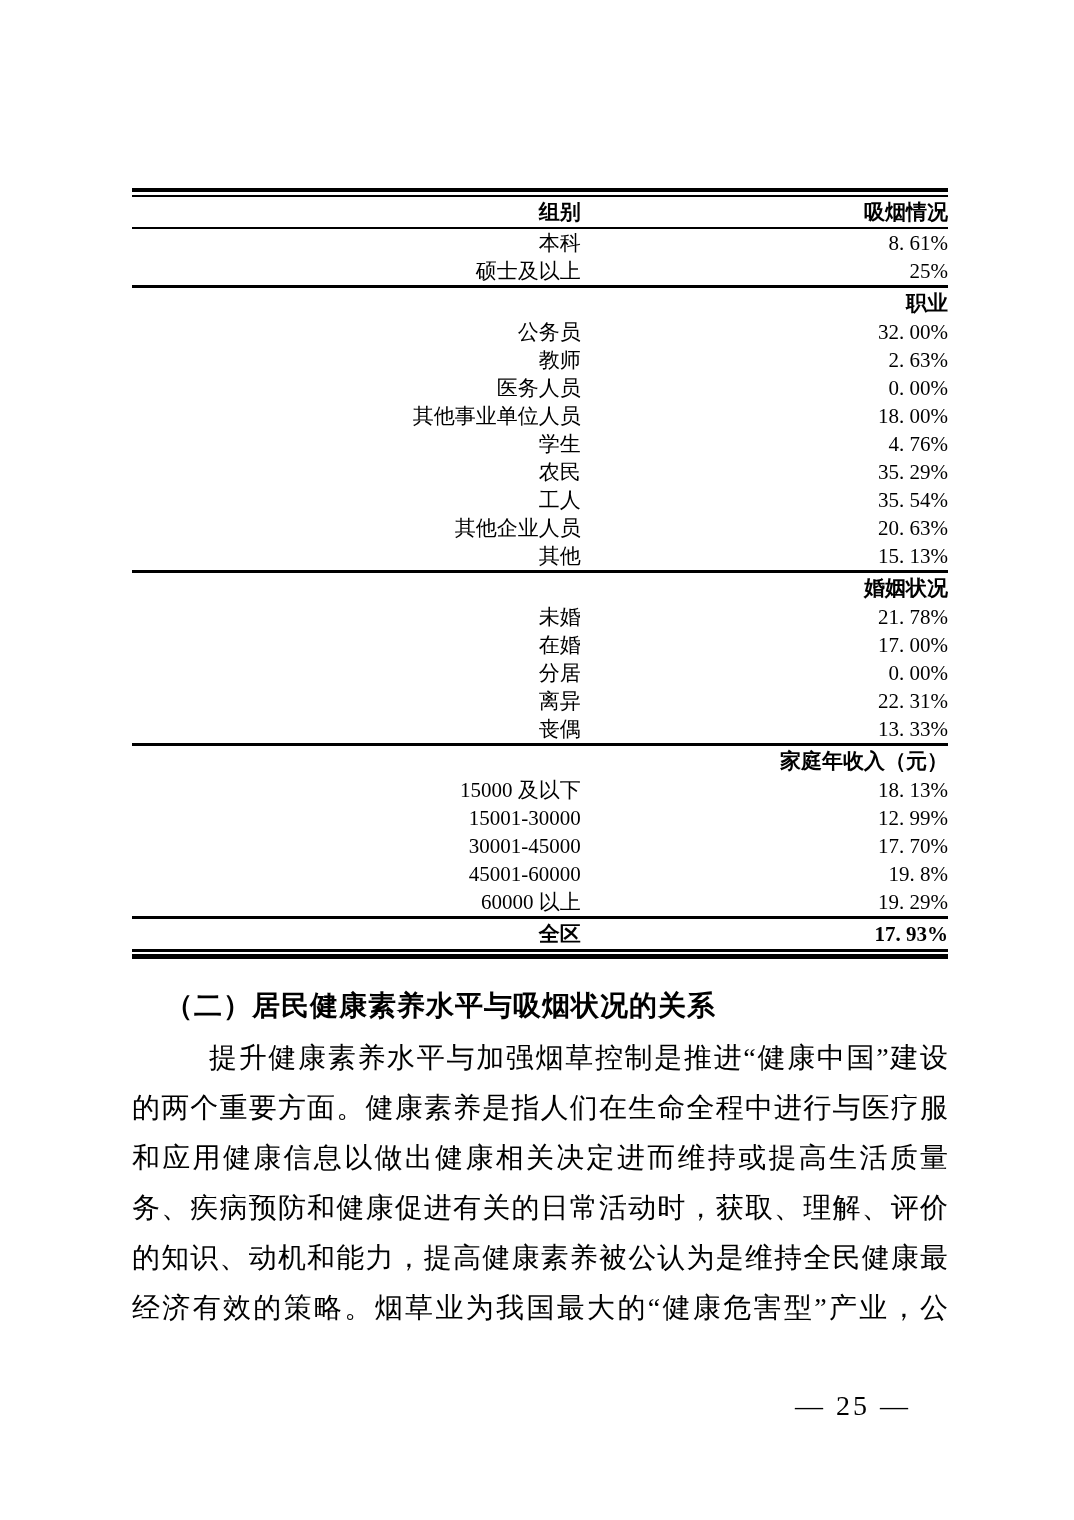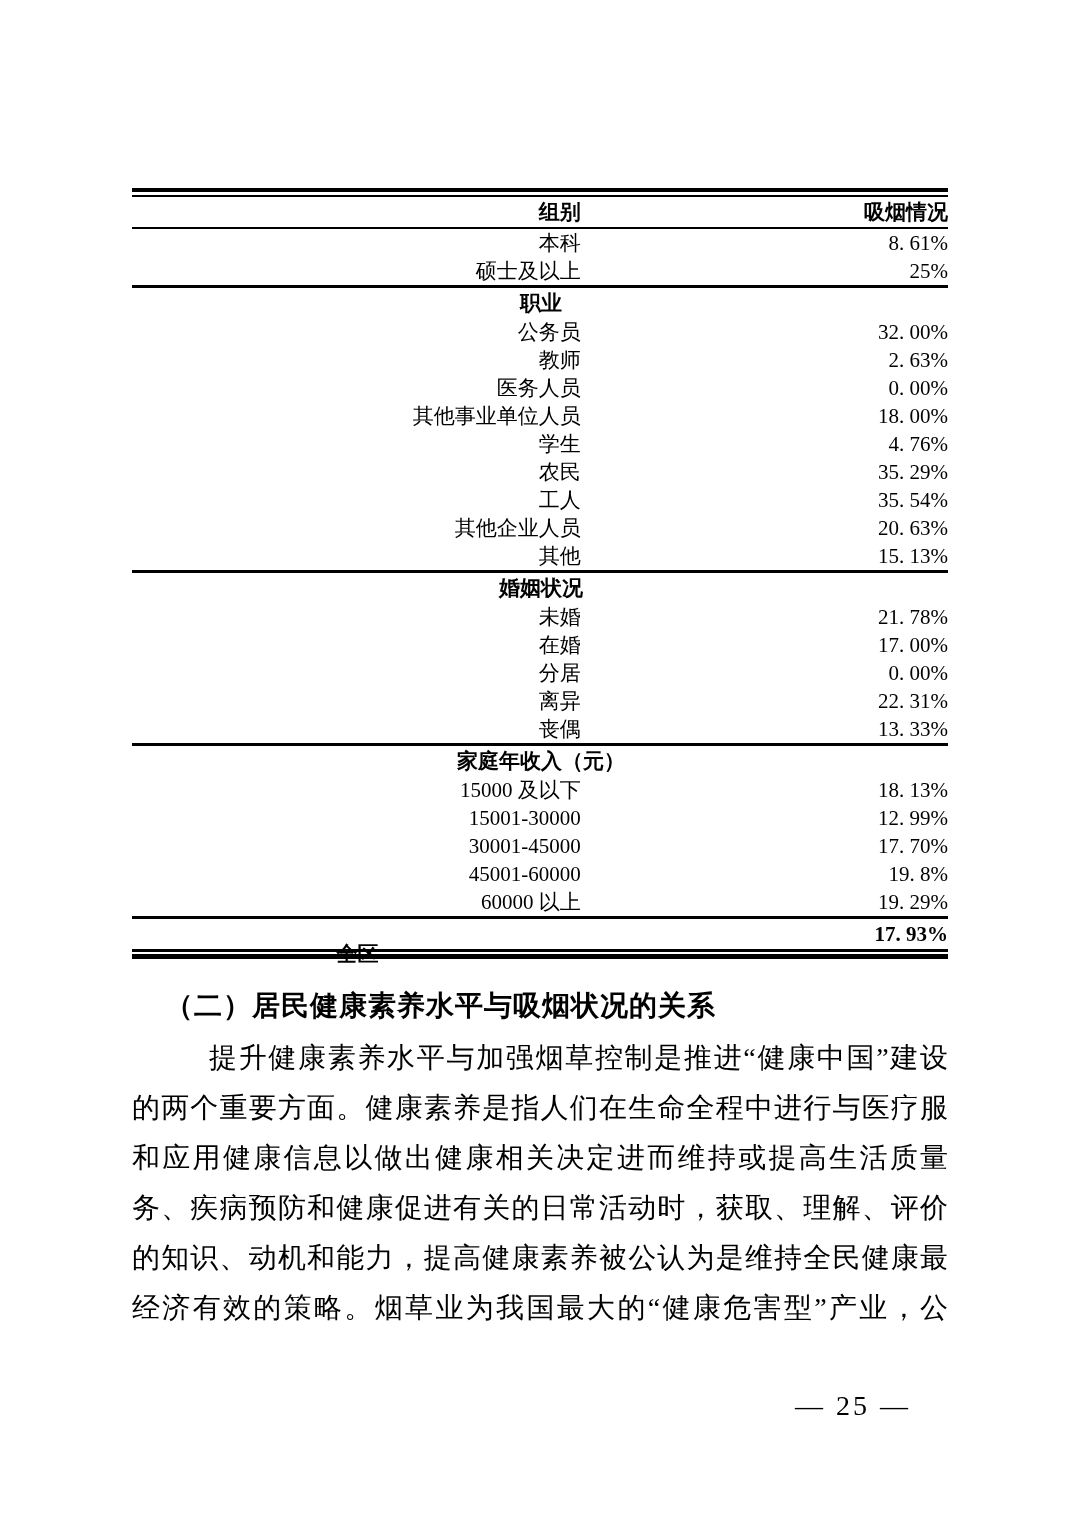--- a/index.html
+++ b/index.html
@@ -25,27 +25,27 @@
   
   .t-row {
     display: grid;
     grid-template-columns: 55% 45%;
     height: 28px;
     line-height: 28px;
     font-size: 21px;
   }
   .t-row.head, .t-row.total { height: 30px; line-height: 30px; font-weight: bold; }
   .t-cell { text-align: right; white-space: nowrap; }
-  .t-cell.left { text-align: center; padding-left: 2px; margin-top: 20px; }
+  .t-cell.left { text-align: right; padding-left: 2px; }
   .t-group {
     height: 30px;
     line-height: 30px;
     font-size: 21px;
     font-weight: bold;
-    text-align: center;
+    text-align: right;
     padding-left: 2px;
     white-space: nowrap;
   }
   
   .section-heading {
     margin-top: 32px;
     margin-left: 33px;
     height: 30px;
     line-height: 30px;
     font-size: 28px;

